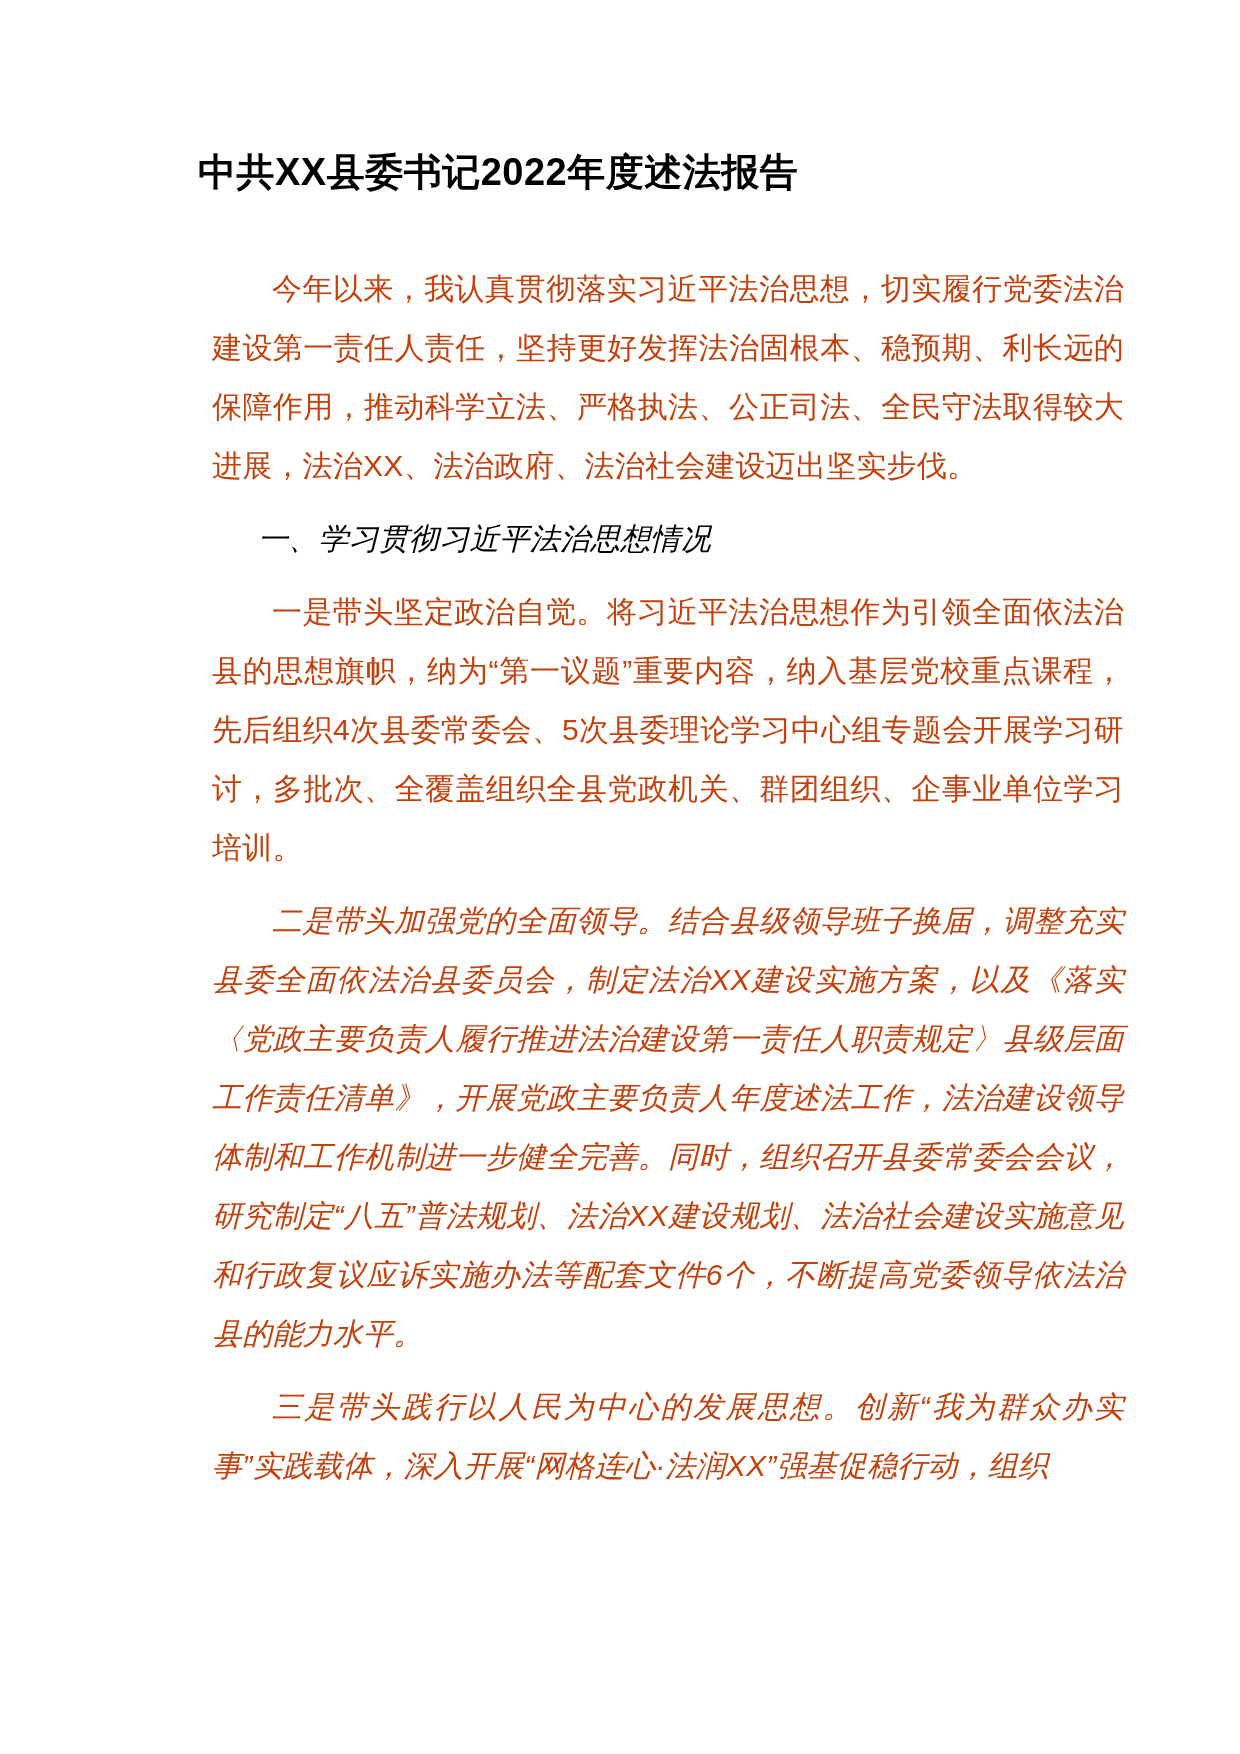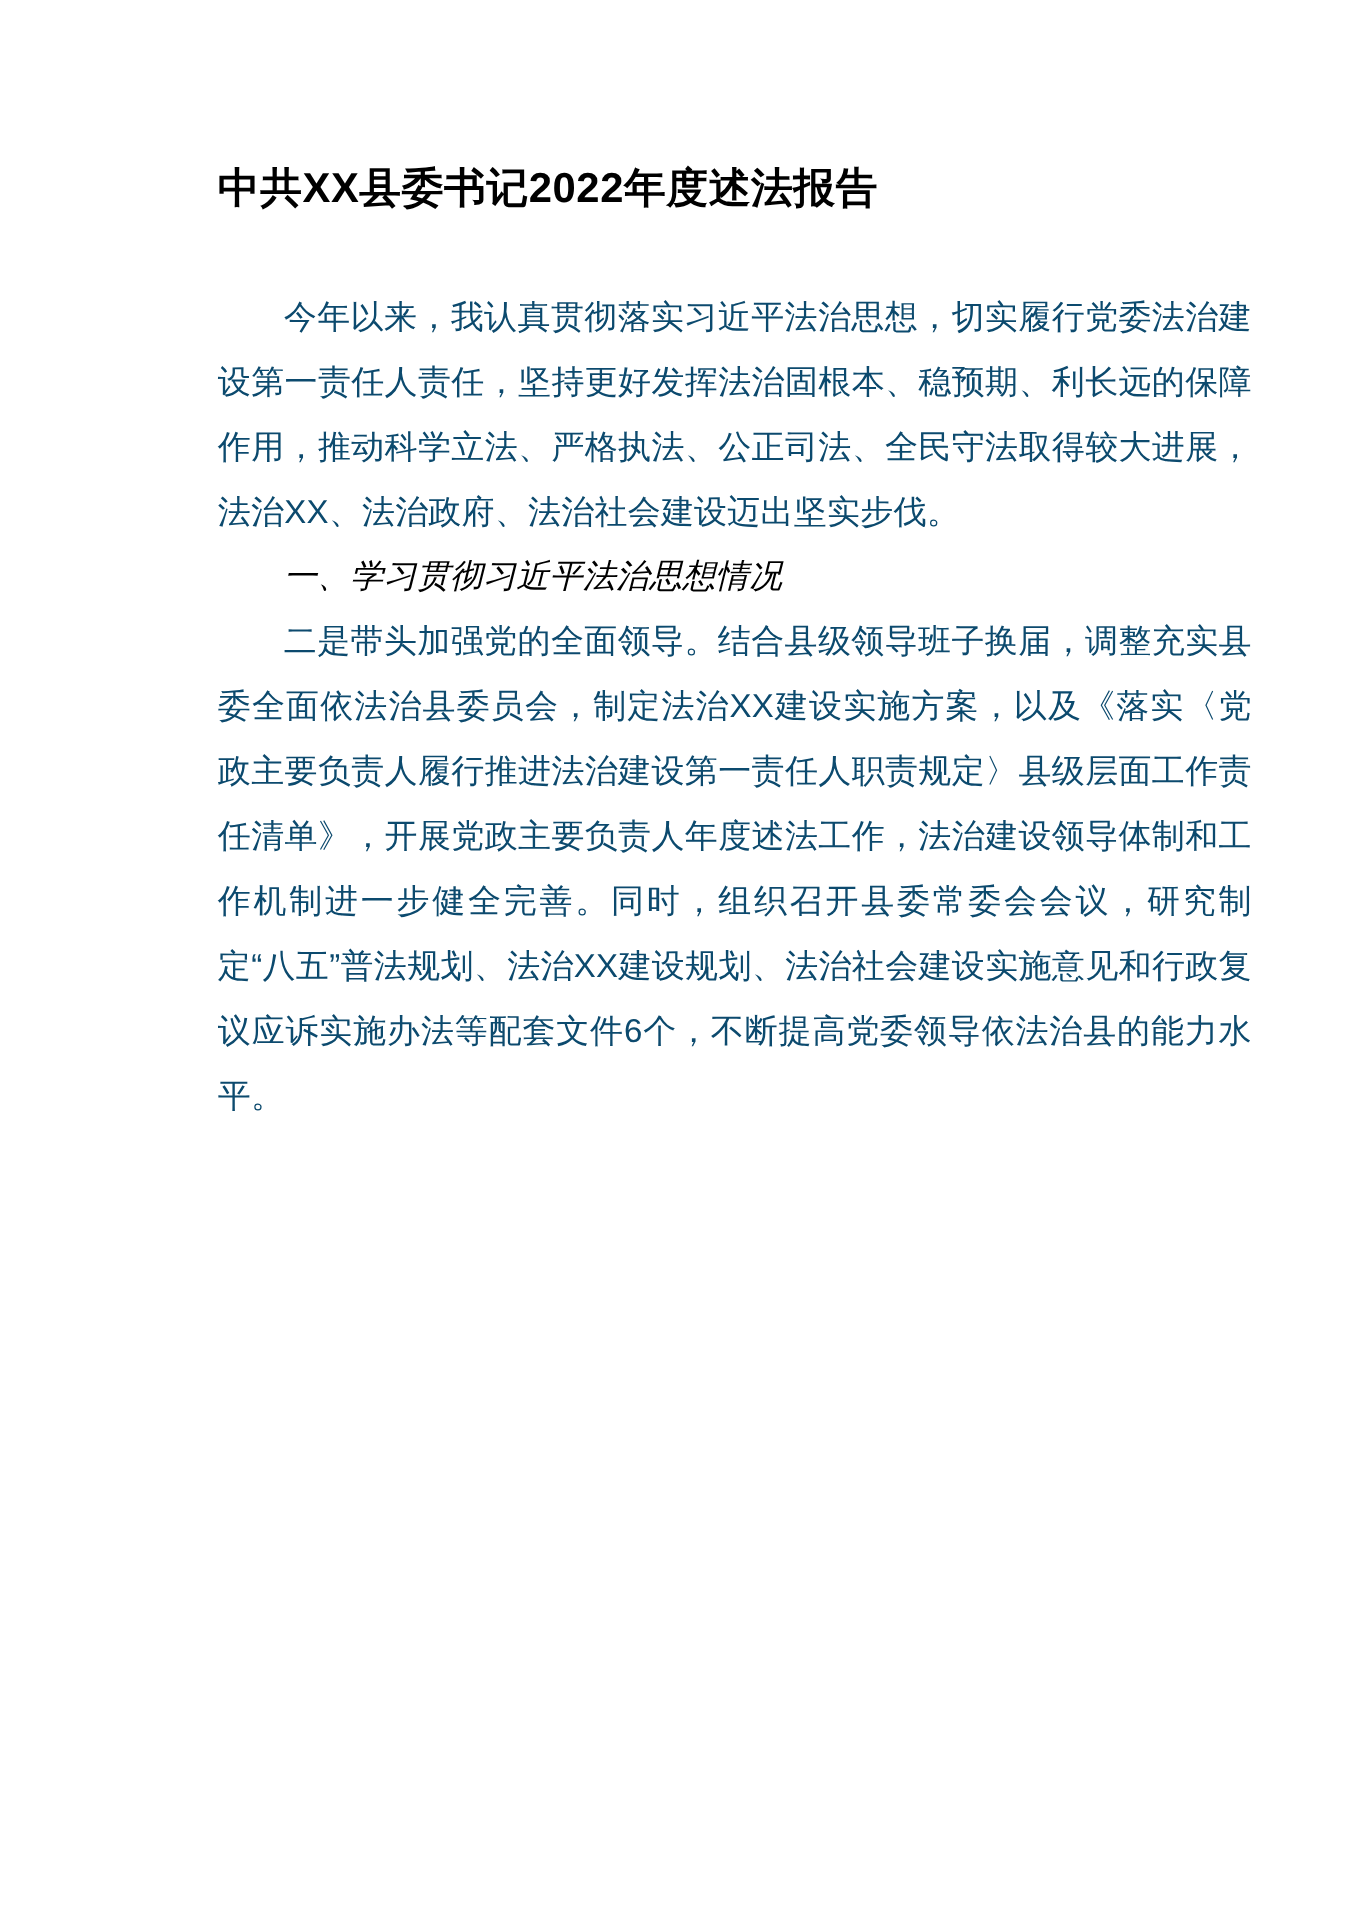--- a/index.html
+++ b/index.html
@@ -37,27 +37,27 @@
     padding-bottom: 0;
     color: #000000;
     white-space: nowrap;
   }
   .body-block {
     margin-top: 62px;
   }
   p.para {
     font-size: 30px;
     line-height: 59px;
-    margin: 0;
+    margin: 14px;
     padding: 0;
     text-indent: 60px;
     text-align: justify;
     text-justify: inter-ideograph;
     letter-spacing: 0.2px;
-    color: #0c4a6e;
+    color: #c2410c;
     font-weight: 500;
   }
   p.para + p.para {
     margin-top: 0px;
     font-style: italic;
   }
   .heading-para {
     font-size: 30px;
     line-height: 59px;
     margin: 0;
@@ -76,19 +76,21 @@
   <div class="content">
 
     <h1 class="doc-title">中共XX县委书记2022年度述法报告</h1>
 
     <div class="body-block">
 
       <p class="para">今年以来，我认真贯彻落实习近平法治思想，切实履行党委法治建设第一责任人责任，坚持更好发挥法治固根本、稳预期、利长远的保障作用，推动科学立法、严格执法、公正司法、全民守法取得较大进展，法治XX、法治政府、法治社会建设迈出坚实步伐。</p>
 
       <p class="heading-para">一、学习贯彻习近平法治思想情况</p>
 
+      <p class="para">一是带头坚定政治自觉。将习近平法治思想作为引领全面依法治县的思想旗帜，纳为“第一议题”重要内容，纳入基层党校重点课程，先后组织4次县委常委会、5次县委理论学习中心组专题会开展学习研讨，多批次、全覆盖组织全县党政机关、群团组织、企事业单位学习培训。</p>
 
       <p class="para">二是带头加强党的全面领导。结合县级领导班子换届，调整充实县委全面依法治县委员会，制定法治XX建设实施方案，以及《落实〈党政主要负责人履行推进法治建设第一责任人职责规定〉县级层面工作责任清单》，开展党政主要负责人年度述法工作，法治建设领导体制和工作机制进一步健全完善。同时，组织召开县委常委会会议，研究制定“八五”普法规划、法治XX建设规划、法治社会建设实施意见和行政复议应诉实施办法等配套文件6个，不断提高党委领导依法治县的能力水平。</p>
 
+      <p class="para">三是带头践行以人民为中心的发展思想。创新“我为群众办实事”实践载体，深入开展“网格连心·法润XX”强基促稳行动，组织</p>
 
     </div>
   </div>
 </div>
 
 </body></html>

